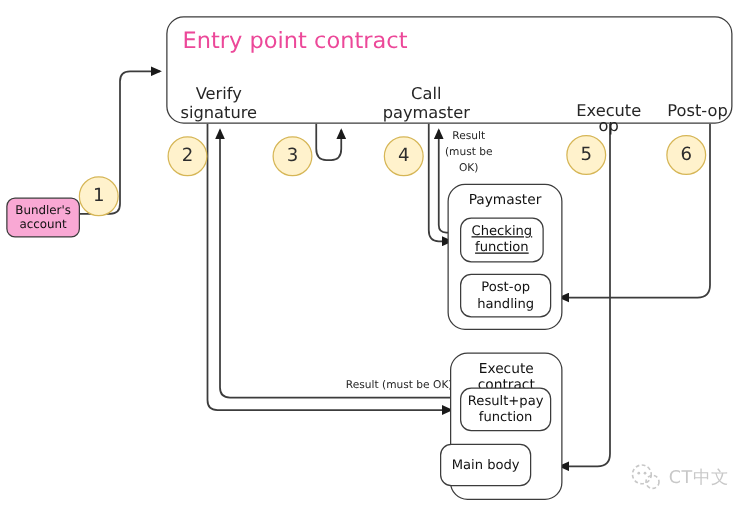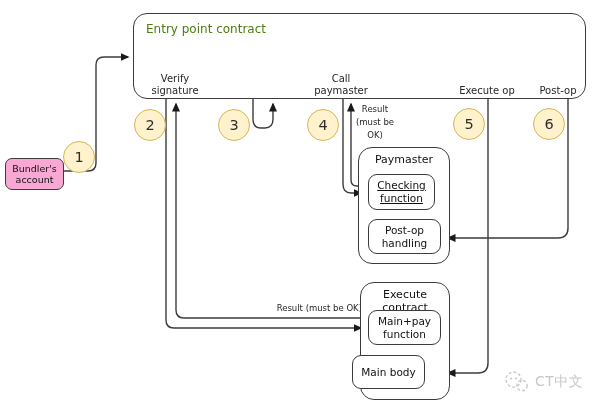--- a/index.html
+++ b/index.html
@@ -22,28 +22,28 @@
     position:absolute;left:0;right:0;top:5px;text-align:center;
     font-size:11px;color:#111;
   }
   .step-circle{
     position:absolute;width:30px;height:30px;border-radius:50%;
     background:#FFF2CC;border:1px solid #D6B656;
     display:flex;align-items:center;justify-content:center;
     font-size:14.5px;color:#2d2d2d;
   }
   .port-label{
-    position:absolute;text-align:center;font-size:10px;line-height:11.5px;color:#262626;
-    display:flex;flex-direction:column;justify-content:flex-end;
+    position:absolute;text-align:center;font-size:13px;line-height:11.5px;color:#262626;
+    display:flex;flex-direction:column;justify-content:space-between;
   }
   .note{
     position:absolute;font-size:8.5px;line-height:13px;color:#262626;
   }
   .entry-title{
-    position:absolute;left:12px;top:8px;font-size:12px;color:#4d7c0f;
+    position:absolute;left:12px;top:8px;font-size:18px;color:#ec4899;
   }
   .bundler-box{
     position:absolute;left:5px;top:158px;width:57px;height:30px;
     background:#f9a8d4;border:1.4px solid #3c3c3c;border-radius:7px;
     display:flex;flex-direction:column;align-items:center;justify-content:center;
     font-size:9.5px;line-height:11.5px;color:#111;text-align:center;
   }
   .watermark{
     position:absolute;left:503px;top:368px;width:95px;height:28px;
     display:flex;align-items:center;color:#c8c8c8;text-align:right;
@@ -142,21 +142,21 @@
 </div>
 <div class="inner-box" style="left:368px;top:219px;width:73px;height:35px;">
   <div>Post-op</div>
   <div>handling</div>
 </div>
 
 <div class="box" style="left:360px;top:282px;width:90px;height:118px;">
   <div class="group-title">Execute contract</div>
 </div>
 <div class="inner-box" style="left:368px;top:310px;width:73px;height:35px;">
-  <div>Main+pay</div>
+  <div>Result+pay</div>
   <div>function</div>
 </div>
 <div class="inner-box" style="left:352px;top:355px;width:73px;height:34px;">
   <div>Main body</div>
 </div>
 
 <div class="watermark">
   <svg width="28" height="26" viewBox="0 0 28 26">
     <g fill="none" stroke="#c8c8c8" stroke-width="1.3">
       <circle cx="10.5" cy="10.5" r="7.5" stroke-dasharray="3 2"></circle>

